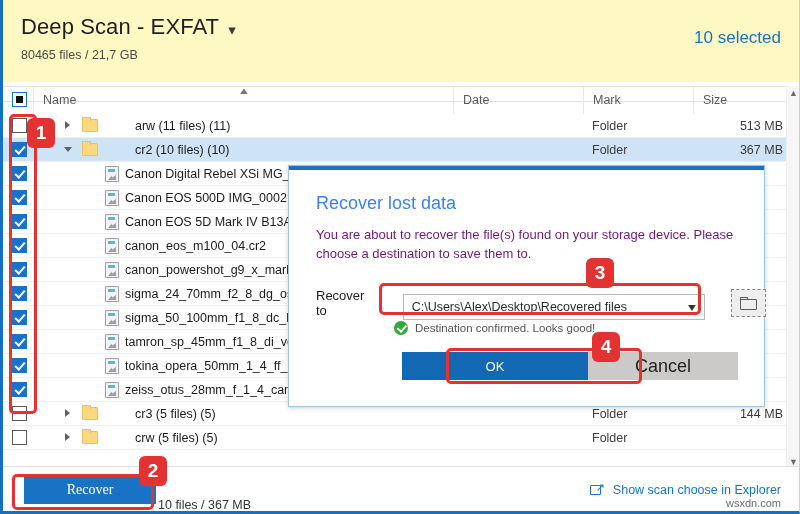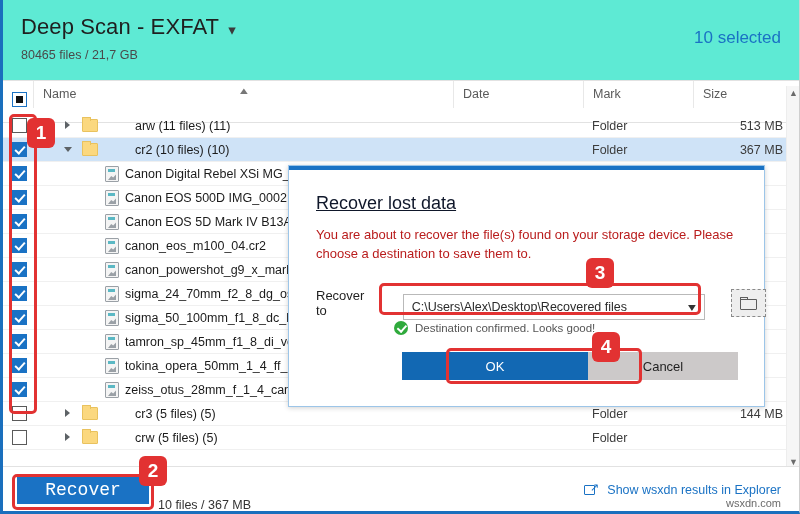--- a/index.html
+++ b/index.html
@@ -14,21 +14,21 @@
     width: 800px; height: 514px;
     background: #ffffff;
     border-left: 3px solid #1a6fbd;
     border-bottom: 3px solid #1a6fbd;
     border-right: 1px solid #cfcfcf;
   }
 
   
   .header {
     position: absolute; left: 0; top: 0; width: 100%; height: 82px;
-    background: #5eead4;
+    background: #fef9c3;
   }
   .title-row {
     position: absolute; left: 18px; top: 14px;
     display: flex; align-items: center; gap: 9px;
   }
   .title-text {
     font-size: 22px; color: #1f1f1f; font-weight: 400;
     letter-spacing: .1px;
   }
   .title-caret { color: #3b3b3b; font-size: 15px; line-height: 1; padding-top:4px;}
@@ -36,21 +36,21 @@
     position: absolute; left: 18px; top: 48px;
     font-size: 12.5px; color: #4a4a4a;
   }
   .selected-count {
     position: absolute; right: 18px; top: 28px;
     font-size: 17px; color: #1a72c4;
   }
 
   
   .col-head {
-    position: absolute; left: 0; top: 80px; width: 100%; height: 43px;
+    position: absolute; left: 0; top: 86px; width: 100%; height: 16px;
     border-top: 1px solid #e2e2e2;
     border-bottom: 1px solid #e2e2e2;
     background: #ffffff;
   }
   .col-head .cell {
     position: absolute; top: 0; height: 27px; line-height: 27px;
     font-size: 12.5px; color: #5a5a5a;
     border-left: 1px solid #e8e8e8;
     padding-left: 9px;
   }
@@ -160,24 +160,24 @@
   }
   .vscroll .up { top: 0; }
   .vscroll .dn { bottom: 0; }
 
   
   .bottom {
     position: absolute; left: 0; bottom: 0; width: 100%; height: 45px;
     border-top: 1px solid #e2e2e2; background: #fff;
   }
   .recover-btn {
-    position: absolute; left: 14px; top: 8px;
+    position: absolute; left: 21px; top: 8px;
     width: 132px; height: 29px;
     background: #1a72c4; color: #fff; border: none;
-    font-size: 18px; font-family: Liberation Mono, monospace;
+    font-size: 14px; font-family: Liberation Serif, serif;
     display: flex; align-items: center; justify-content: center;
   }
   .bottom-status {
     position: absolute; left: 155px; top: 16px; height: 45px; line-height: 45px;
     font-size: 12.5px; color: #333;
   }
   .explorer-link {
     position: absolute; right: 18px; top: 0; height: 45px;
     display: flex; align-items: center; gap: 8px;
     font-size: 12.5px; color: #1a72c4;
@@ -203,25 +203,25 @@
     background: #ffffff;
     border: 1px solid #9cc5e8;
     box-shadow: 0 1px 5px rgba(0,0,0,.18);
   }
   .dialog .topbar {
     position: absolute; left: 0; top: 0; width: 100%; height: 4px;
     background: #1a72c4;
   }
   .dlg-title {
     position: absolute; left: 27px; top: 27px;
-    font-size: 18px; color: #0f172a; font-weight: 400; text-decoration: underline;
+    font-size: 18px; color: #3b82f6; font-weight: 400;
   }
   .dlg-body {
     position: absolute; left: 27px; top: 59px; width: 424px;
-    font-size: 13px; color: #b91c1c; line-height: 19px;
+    font-size: 13px; color: #701a75; line-height: 19px;
   }
   .dlg-row {
     position: absolute; left: 27px; top: 120px;
     display: flex; align-items: center; gap: 26px;
   }
   .dlg-row .lbl { font-size: 13px; color: #1f1f1f; }
   .path-select {
     position: relative; width: 313px; height: 26px;
     border: 1px solid #b9b9b9; background: #fff;
     display: flex; align-items: center; margin-top: 8px;
@@ -267,21 +267,21 @@
     display: flex;
     border-radius: 12px;
   }
   .btn-ok {
     width: 186px; height: 28px; background: #1268b3; color: #fff;
     border: none; font-size: 13px; font-family: inherit;
     display: flex; align-items: center; justify-content: center;
   }
   .btn-cancel {
     width: 150px; height: 28px; background: #ccc9c9; color: #1f1f1f;
-    border: none; font-size: 13px; font-family: inherit;
+    border: none; font-size: 18px; font-family: inherit;
     display: flex; align-items: center; justify-content: center;
   }
 
   
   .anno-rect {
     position: absolute; border: 3px solid #e23232; border-radius: 5px;
     pointer-events: none;
   }
   .badge {
     position: absolute; width: 28px; height: 30px; border-radius: 6px;
@@ -406,21 +406,21 @@
   </div>
 
   <div class="bottom">
     <button class="recover-btn">Recover</button>
     <div class="bottom-status">10 files / 367 MB</div>
     <div class="explorer-link">
       <span class="ext-ic">
           <i></i>
           <b>↗</b>
         </span>
-      <span>Show wsxdn results in Explorer</span>
+      <span>Show scan choose in Explorer</span>
     </div>
     <div class="watermark">wsxdn.com</div>
   </div>
 
   <div class="dialog">
     <div class="topbar"></div>
     <div class="dlg-title">Recover lost data</div>
     <div class="dlg-body">You are about to recover the file(s) found on your storage device. Please choose a destination to save them to.</div>
 
     <div class="dlg-row">

